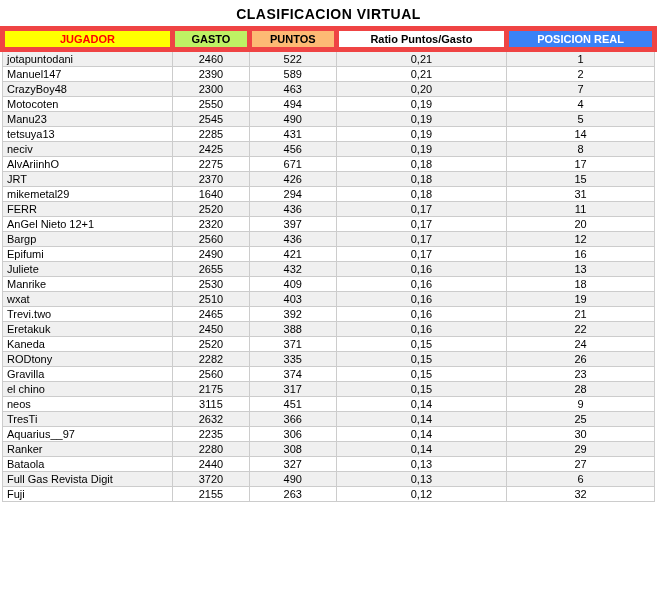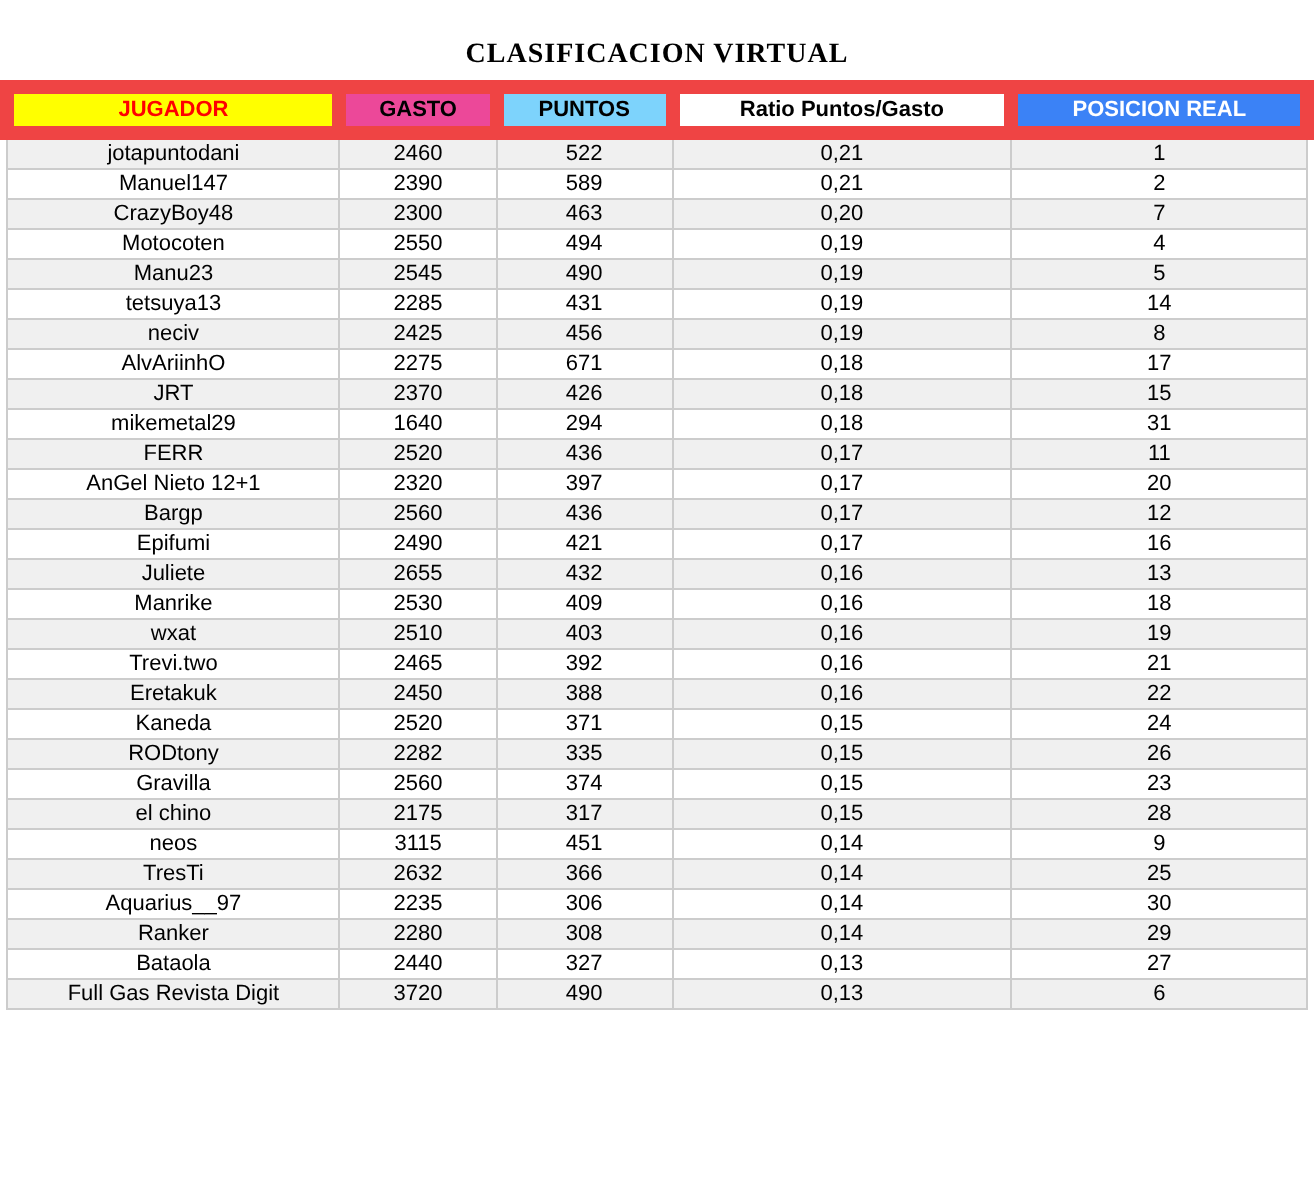--- a/index.html
+++ b/index.html
@@ -6,63 +6,62 @@
     body {
       background: #fff;
       font-family: Arial, sans-serif;
       font-size: 11px;
       width: 657px;
     }
     .page-title {
       text-align: center;
       font-weight: bold;
       font-size: 14px;
-      padding: 20px 0 4px 0;
+      padding: 6px 0 4px 0;
       letter-spacing: 0.5px;
-      font-family: Liberation Serif, serif;
     }
     table {
       width: 100%;
       border-collapse: collapse;
     }
     thead tr th {
-      border: 7px solid #ef4444;
+      border: 5px solid #ef4444;
       padding: 2px 4px;
       font-weight: bold;
       font-size: 11px;
       text-align: center;
     }
     thead tr th:first-child {
       background: #ffff00;
       color: red;
       text-align: center;
     }
     thead tr th:nth-child(2) {
-      background: #ec4899;
+      background: #bef264;
       color: #000;
     }
     thead tr th:nth-child(3) {
-      background: #7dd3fc;
+      background: #fdba74;
       color: #000;
     }
     thead tr th:nth-child(4) {
       background: #fff;
       color: #000;
     }
     thead tr th:nth-child(5) {
       background: #3b82f6;
       color: #fff;
     }
     tbody tr td {
       border: 1px solid #ccc;
       padding: 1px 4px;
       text-align: center;
     }
     tbody tr td:first-child {
-      text-align: center;
+      text-align: left;
     }
     tbody tr:nth-child(odd) {
       background: #f0f0f0;
     }
     tbody tr:nth-child(even) {
       background: #ffffff;
     }
   </style>
 </head>
 <body>
@@ -276,14 +275,21 @@
         <td>0,13</td>
         <td>27</td>
       </tr>
       <tr>
         <td>Full Gas Revista Digit</td>
         <td>3720</td>
         <td>490</td>
         <td>0,13</td>
         <td>6</td>
       </tr>
+      <tr>
+        <td>Fuji</td>
+        <td>2155</td>
+        <td>263</td>
+        <td>0,12</td>
+        <td>32</td>
+      </tr>
     </tbody>
 </table>
 
 </body></html>

